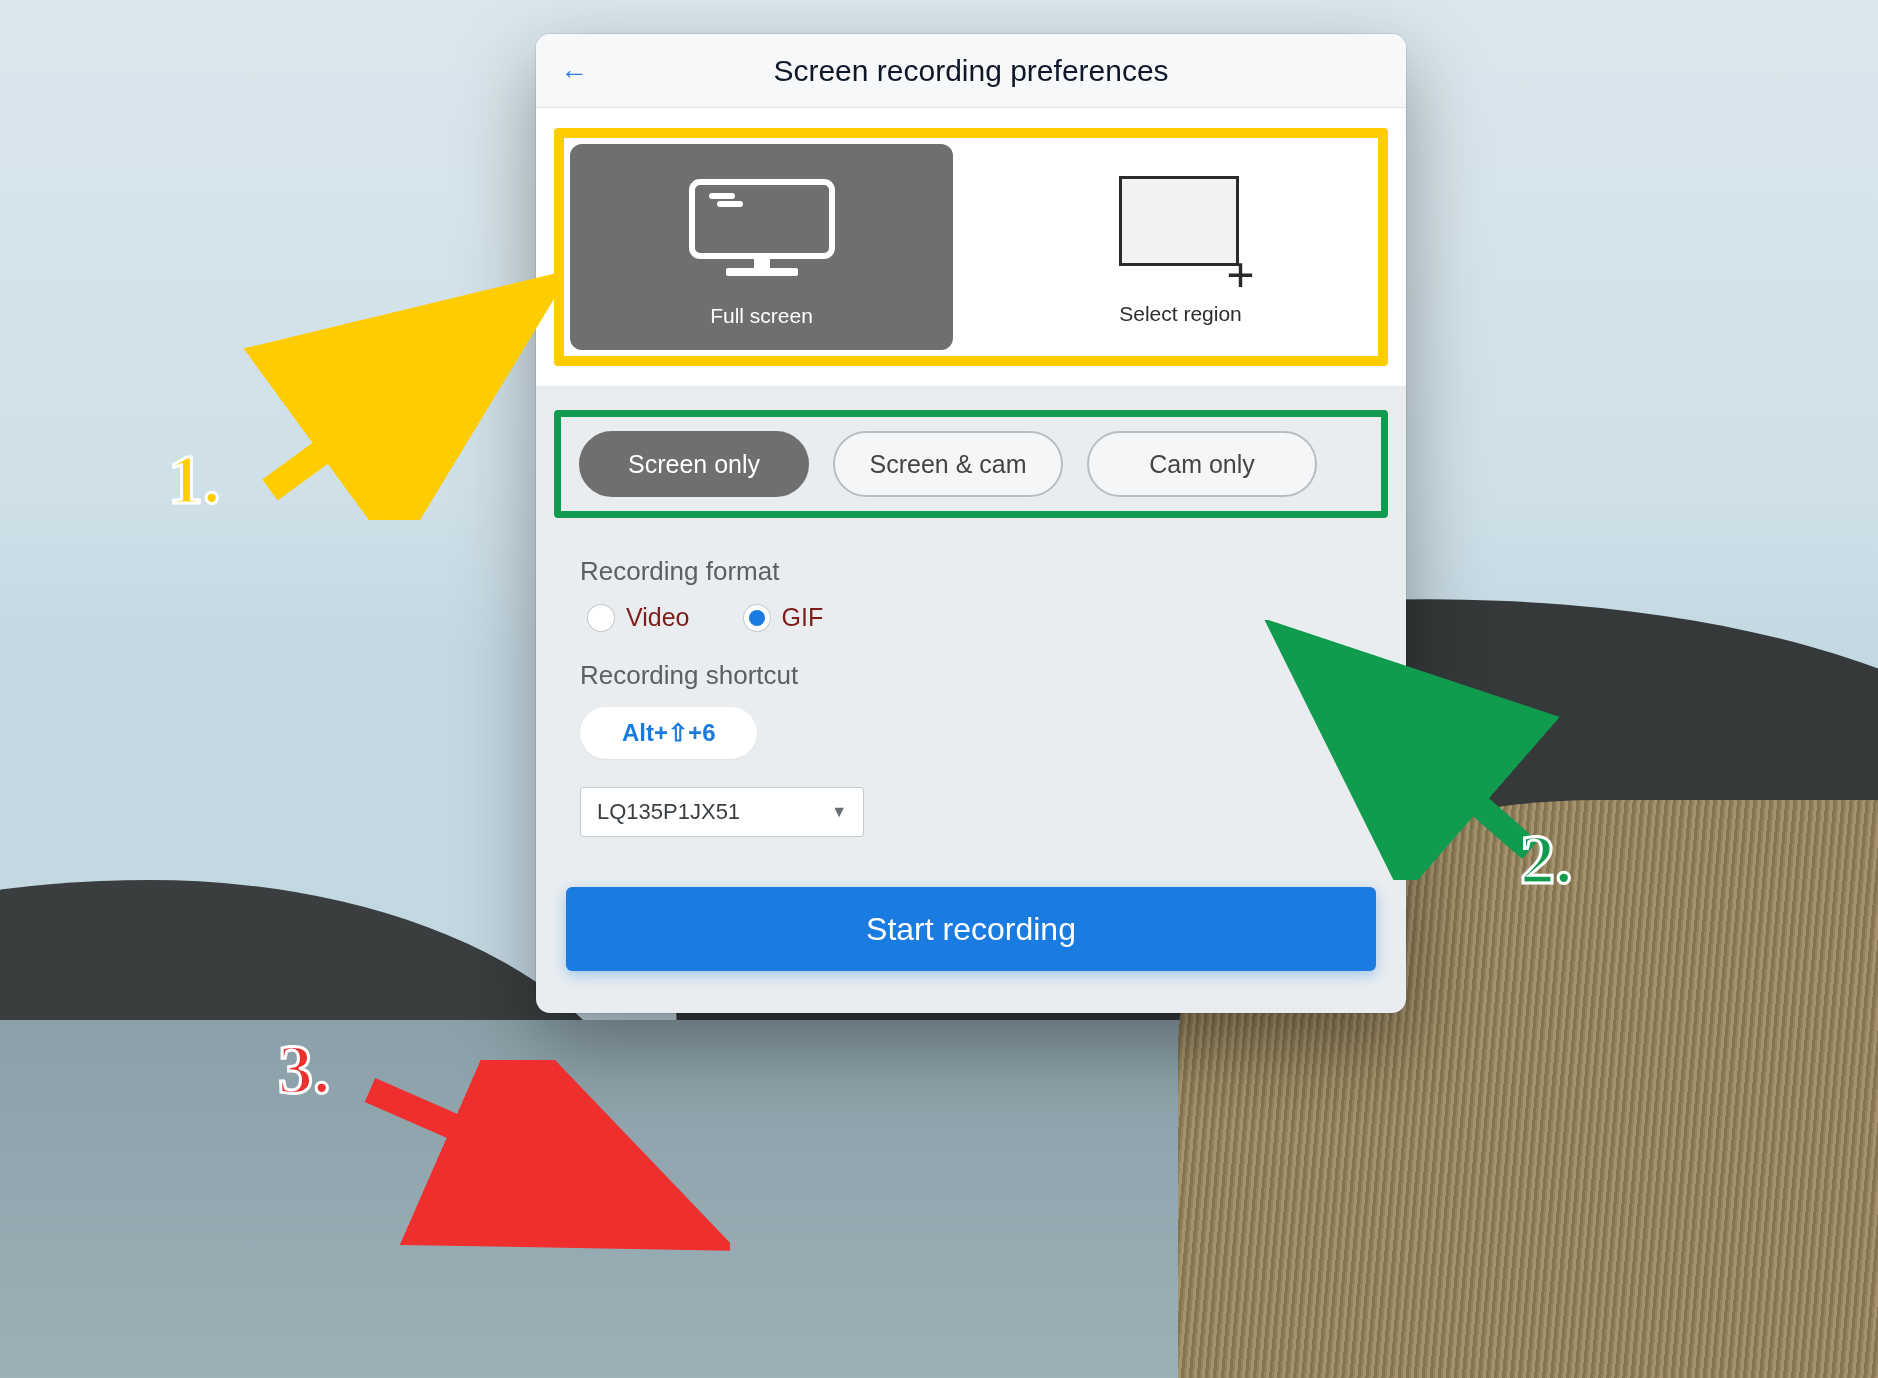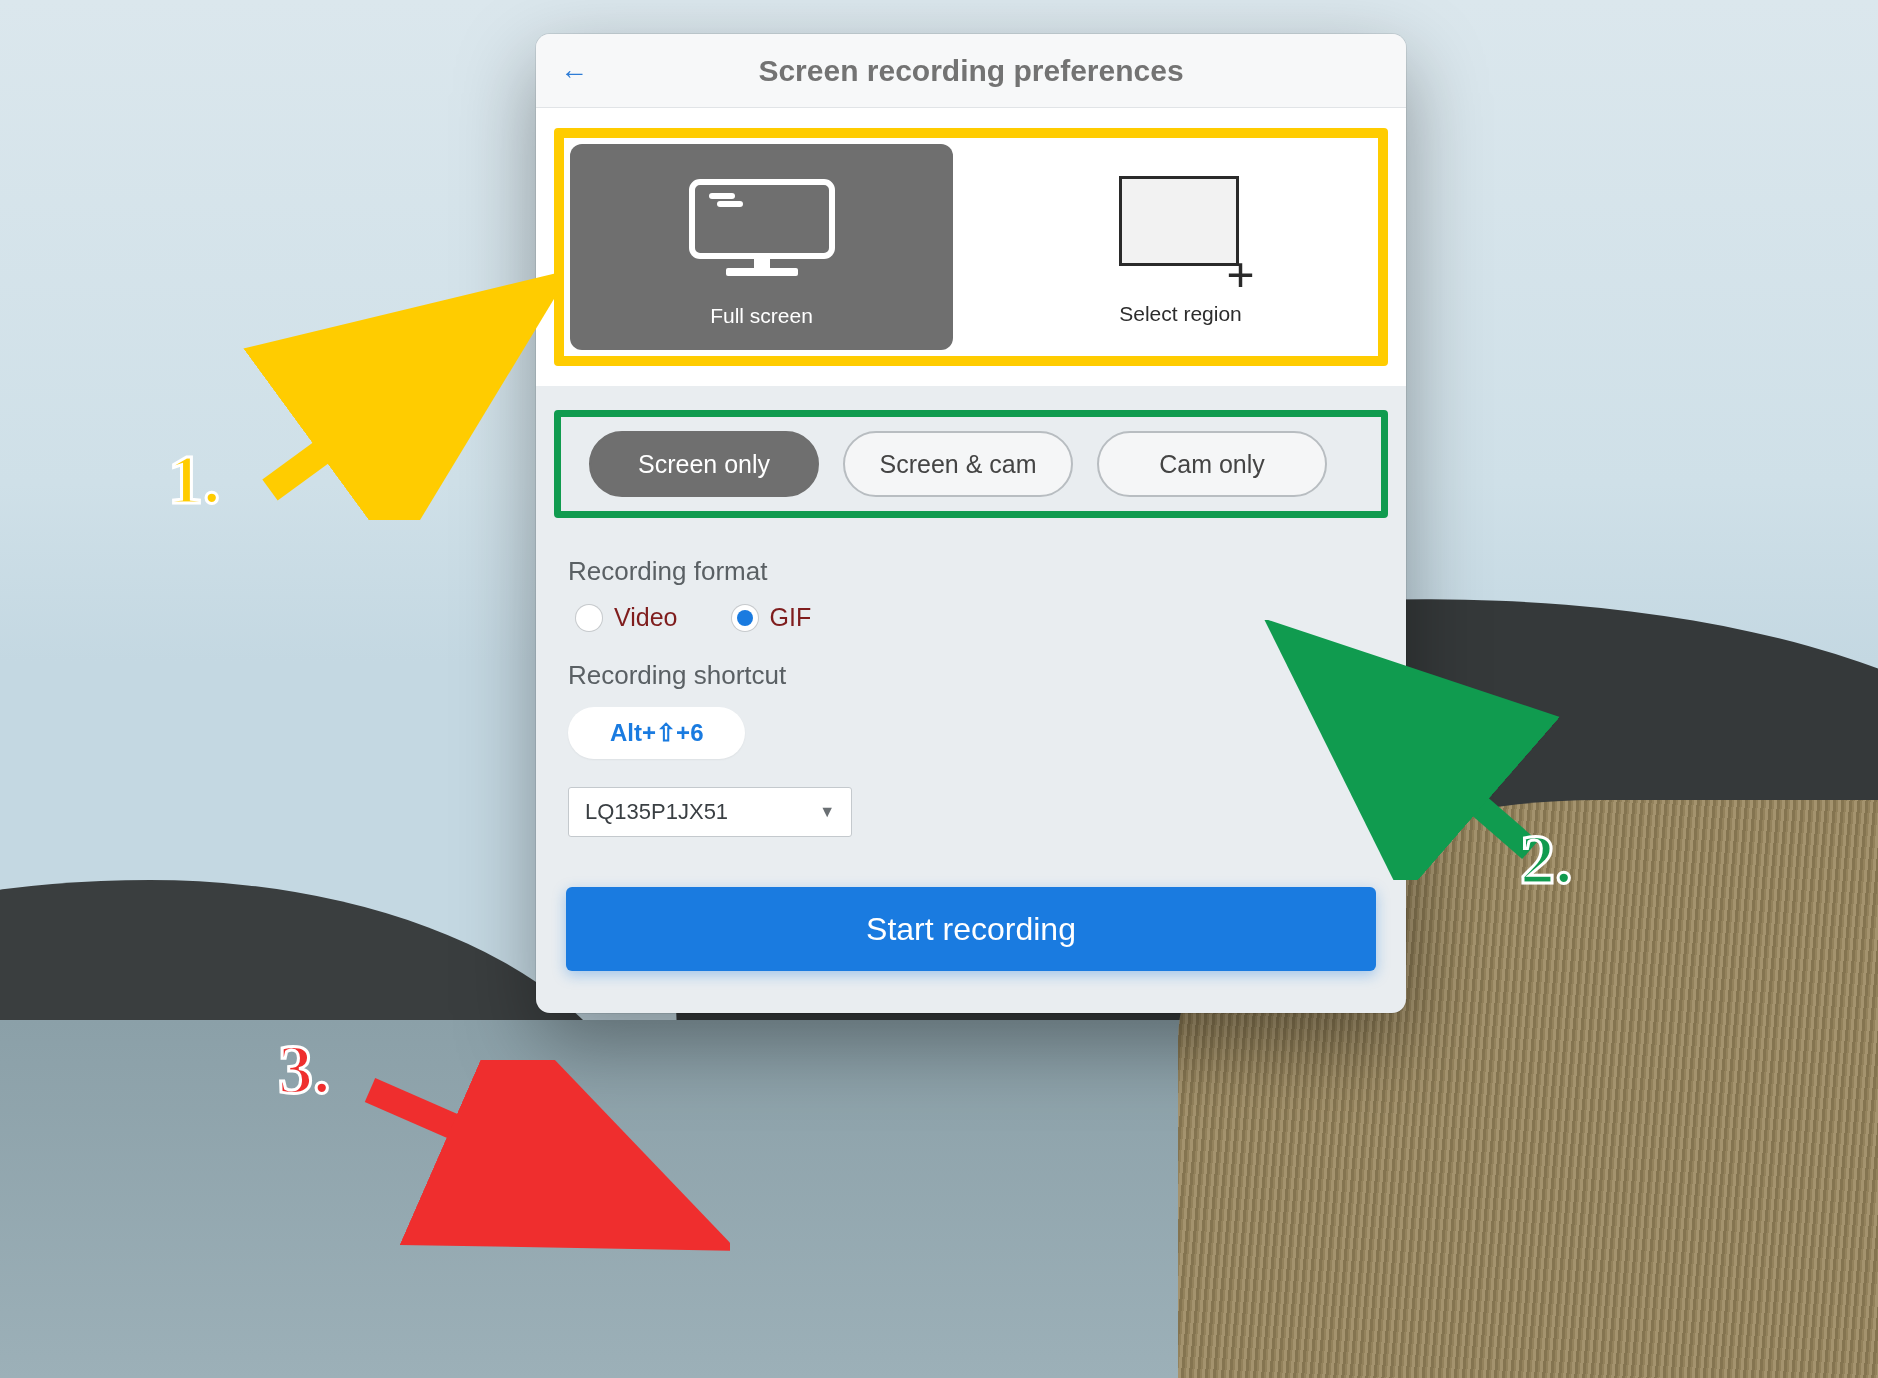--- a/index.html
+++ b/index.html
@@ -78,22 +78,22 @@
     line-height: 1;
     position: absolute;
     left: 24px;
     top: 22px;
     cursor: pointer;
   }
   .dialog-title {
     flex: 1;
     text-align: center;
     font-size: 30px;
-    color: #737373;
-    font-weight: 700;
+    color: #0f172a;
+    font-weight: 400;
   }
 
   
   .capture-modes-outer {
     background: #ffffff;
     padding: 20px 18px 20px 18px;
   }
   .capture-row {
     display: flex;
     gap: 36px;
@@ -141,21 +141,21 @@
   }
 
   
   .source-section {
     padding: 24px 18px 10px 18px;
     background: #e9edf0;
   }
   .hl-green {
     border: 7px solid #109b4f;
     border-radius: 4px;
-    padding: 14px 28px;
+    padding: 14px 18px;
     display: flex;
     gap: 24px;
   }
   .pill {
     flex: 0 0 auto;
     min-width: 230px;
     height: 66px;
     border-radius: 40px;
     display: flex;
     align-items: center;
@@ -167,21 +167,21 @@
     color: #444;
   }
   .pill.selected {
     background: #6f6f6f;
     color: #fff;
     border-color: #6f6f6f;
   }
 
   
   .settings {
-    padding: 28px 44px 10px 32px;
+    padding: 28px 44px 10px 44px;
     background: #e9edf0;
     color: #4a4f53;
   }
   .settings .section-label {
     font-size: 26px;
     color: #5a6064;
     margin-bottom: 16px;
   }
   .radio-row {
     display: flex;

